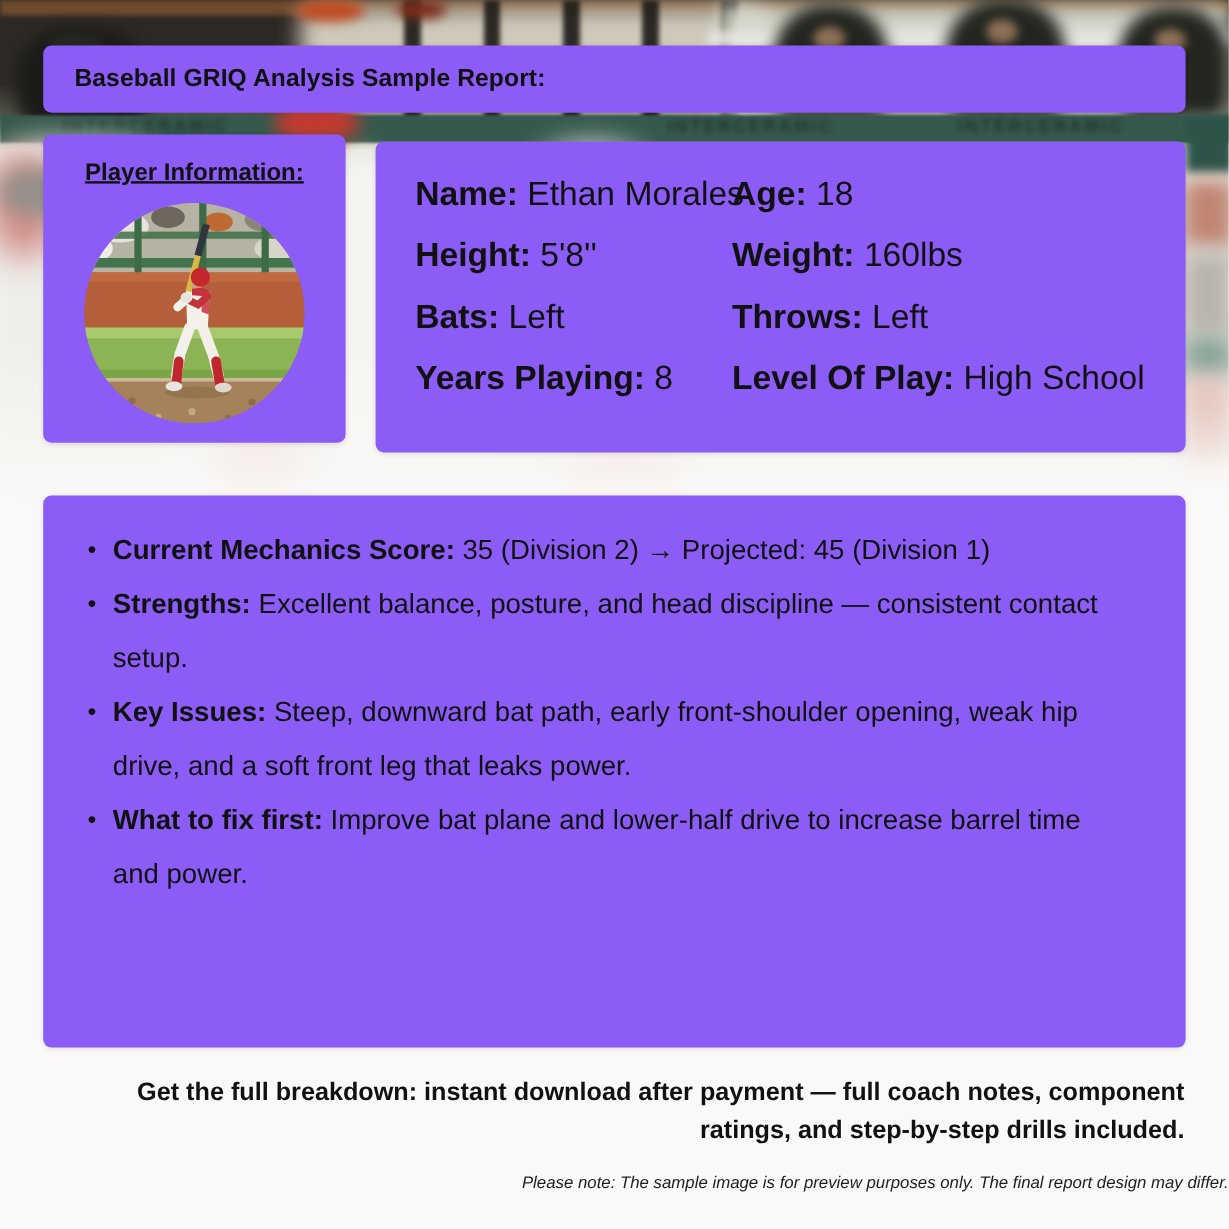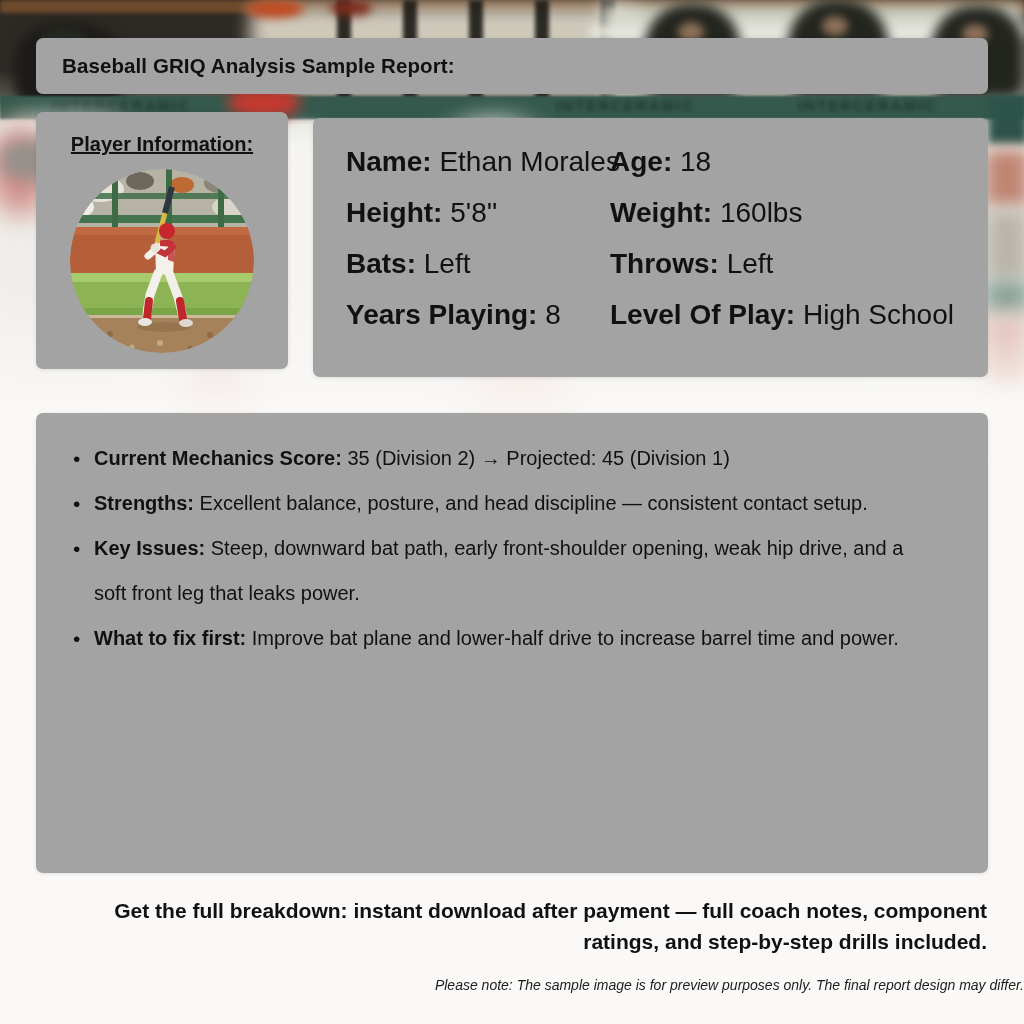--- a/index.html
+++ b/index.html
@@ -49,36 +49,36 @@
   .b-rightgray{left:986px;top:210px;width:42px;height:70px;background:#b9b4ab;filter:blur(9px);}
   .b-rightteal2{left:986px;top:282px;width:42px;height:34px;background:#7e9a8d;filter:blur(9px);}
   .b-rightpink{left:984px;top:316px;width:44px;height:70px;background:#d8aa9d;filter:blur(11px);}
   .b-pink1{left:178px;top:368px;width:76px;height:62px;background:#e7c9c4;filter:blur(14px);border-radius:50%;}
   .b-pink2{left:470px;top:366px;width:100px;height:78px;background:#eccfc9;filter:blur(14px);border-radius:50%;}
   .b-pink3{left:860px;top:350px;width:120px;height:120px;background:#f3f2ee;filter:blur(13px);border-radius:50%;}
   .bg::after{content:"";position:absolute;left:0;top:0;width:100%;height:100%;
       background:linear-gradient(180deg,rgba(250,249,247,0) 0%,rgba(250,249,247,0) 58%,rgba(250,249,247,.88) 82%,#faf9f7 97%);}
 
   
-  .card{position:absolute;background:#a3a3a3;border-radius:7px;box-shadow:0 1px 4px rgba(0,0,0,.10);}
+  .card{position:absolute;background:#8b5cf6;border-radius:7px;box-shadow:0 1px 4px rgba(0,0,0,.10);}
   .header-card{left:36px;top:38px;width:952px;height:56px;display:flex;align-items:center;}
   .header-card h1{margin:0 0 0 26px;font-size:20.5px;font-weight:bold;letter-spacing:.1px;}
 
   .player-card{left:36px;top:112px;width:252px;height:257px;text-align:center;text-decoration:underline;}
   .player-card h2{margin:21px 0 0 0;font-size:20px;font-weight:bold;}
   .photo{width:184px;height:184px;border-radius:50%;overflow:hidden;margin:13px auto 0 auto;display:block;}
 
   .details-card{left:313px;top:118px;width:675px;height:259px;box-sizing:border-box;padding:28px 0 0 33px;}
   .details-grid{display:grid;grid-template-columns:264px auto;grid-auto-rows:24px;row-gap:27px;}
   .field{font-size:28px;white-space:nowrap;}
   .field b{font-weight:bold;}
 
   .analysis-card{left:36px;top:413px;width:952px;height:460px;box-sizing:border-box;padding:23px 36px 0 36px;}
   .analysis-card ul{list-style:none;margin:0;padding:0;max-width:858px;}
-  .analysis-card li{position:relative;padding-left:22px;font-size:20px;line-height:45px;}
+  .analysis-card li{position:relative;padding-left:22px;font-size:23px;line-height:45px;}
   .analysis-card li::before{content:"\2022";position:absolute;left:1px;top:0;font-size:21px;}
   .analysis-card b{font-weight:bold;}
 
   
   .footer{position:absolute;left:0;top:895px;width:1024px;text-align:right;}
   .cta{margin:0 auto;max-width:950px;font-size:21px;font-weight:bold;line-height:31px;}
   .note{margin:20px auto 0 auto;font-size:14px;font-style:italic;color:#1d1d1d;}
 </style>
 </head>
 <body>

